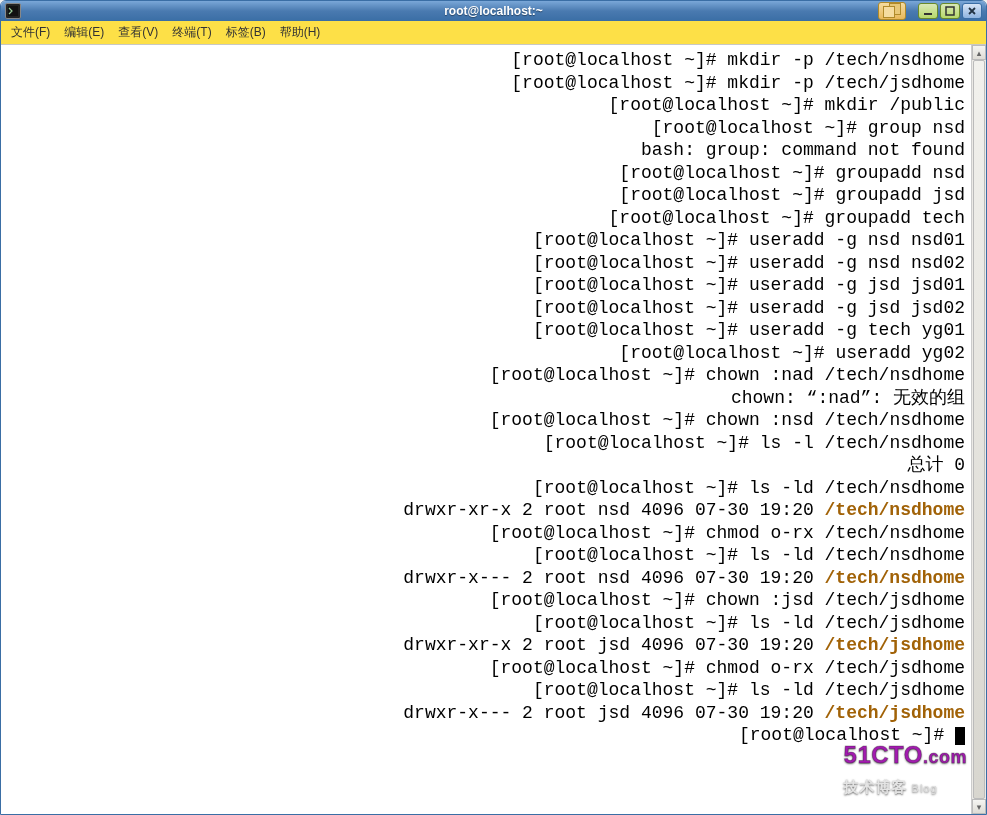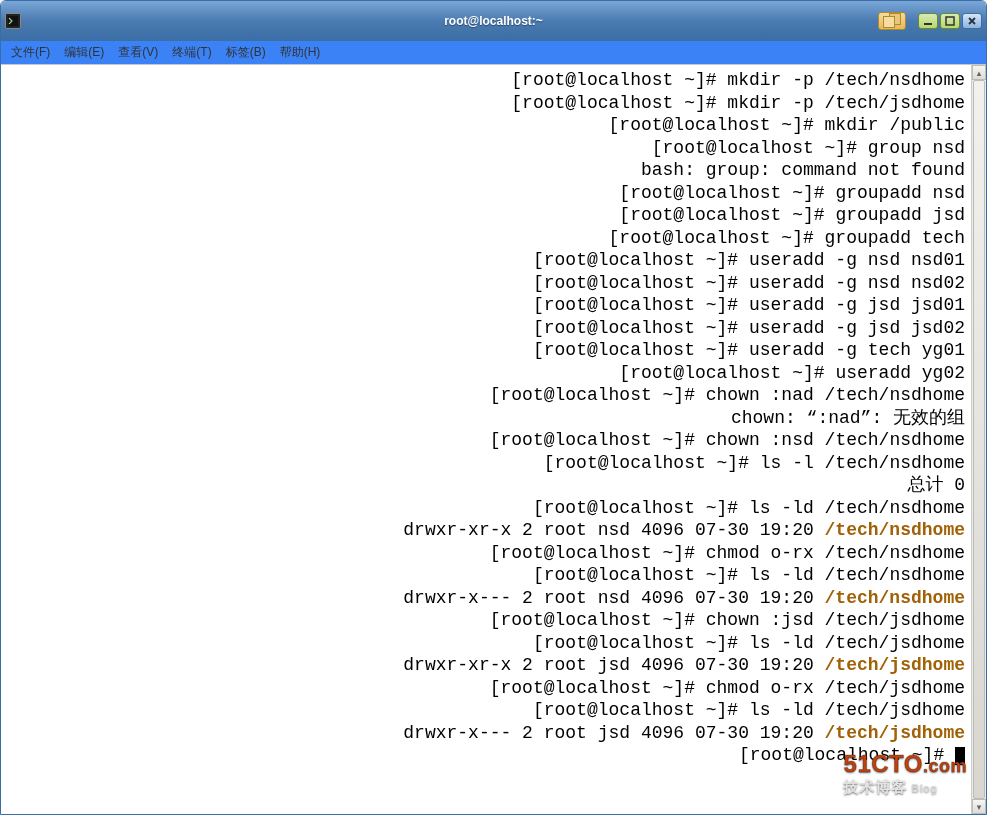--- a/index.html
+++ b/index.html
@@ -16,21 +16,21 @@
     width: 987px;
     height: 815px;
     border: 1px solid #3a6ea5;
     border-radius: 6px 6px 0 0;
     overflow: hidden;
     display: flex;
     flex-direction: column;
     background: #fff;
   }
   .titlebar {
-    height: 40px;
+    height: 20px;
     background: linear-gradient(to bottom, #7aa7d8 0%, #4a7ab0 50%, #3a6ea5 100%);
     display: flex;
     align-items: center;
     color: #fff;
     font-weight: bold;
     position: relative;
     padding: 0 4px;
     font-size: 12px;
   }
   .titlebar .app-icon {
@@ -87,21 +87,21 @@
   .tbar-extra::before {
     content:"";
     position:absolute;
     left:10px; top:0px;
     width: 10px; height:10px;
     background:#e8c878;
     border:1px solid #b08a2a;
   }
   .menubar {
     height: 24px;
-    background: #3b82f6;
+    background: #fde047;
     border-bottom: 1px solid #c8c8c4;
     display: flex;
     align-items: center;
     padding: 0 4px;
     gap: 2px;
     font-size: 12px;
     color: #333;
   }
   .menu-item {
     padding: 2px 6px;
@@ -160,29 +160,30 @@
     color: rgba(255,255,255,0.85);
     text-align: left;
     text-shadow: 0 1px 2px rgba(0,0,0,0.6);
     pointer-events: none;
     font-family: Arial, sans-serif;
   }
   .watermark .w1 {
     font-size: 24px;
     font-weight: 900;
     letter-spacing: 0.5px;
-    color: #c2410c;
+    color: #a21caf;
     -webkit-text-stroke: 1px rgba(0,0,0,0.25);
   }
   .watermark .w1 .com { font-size: 18px; font-weight: 800; }
   .watermark .w2 {
     font-size: 15px;
     font-weight: 700;
     color: #e4e4e4;
     letter-spacing: 1px;
+    margin-top: 9px;
   }
   .watermark .w2 .blog { font-size: 11px; font-weight:400; margin-left:4px; color:#ddd;}
 </style>
 </head>
 <body>
 
 <div class="window">
 
   <div class="titlebar">
     <div class="app-icon">

